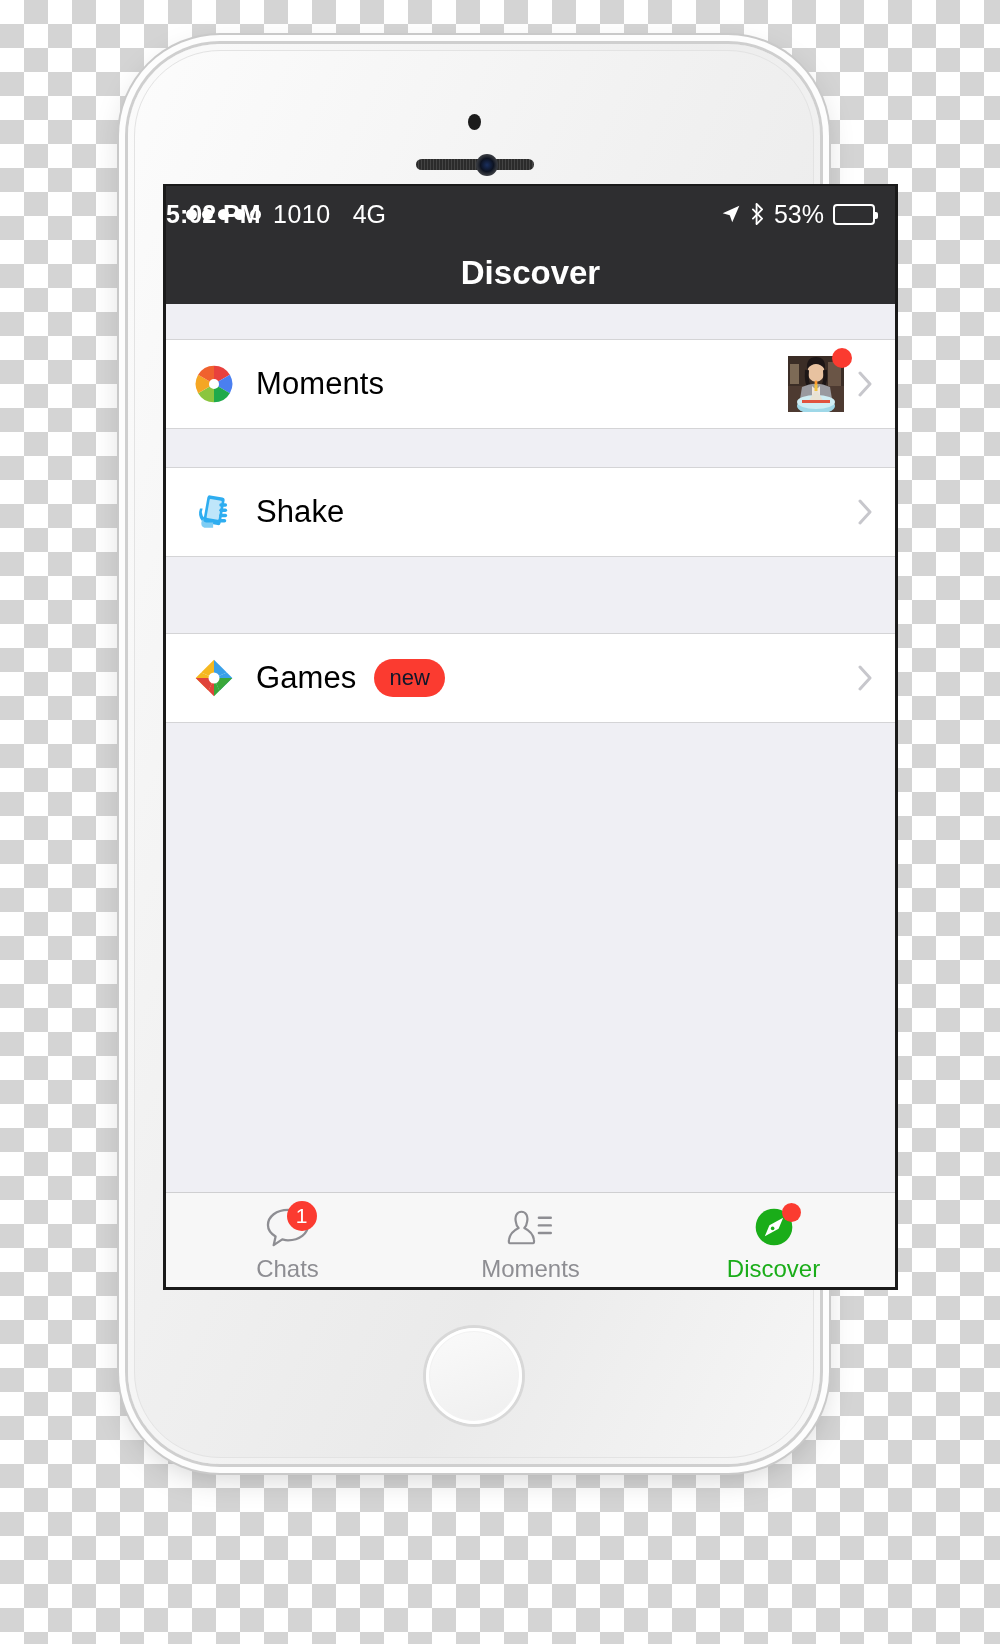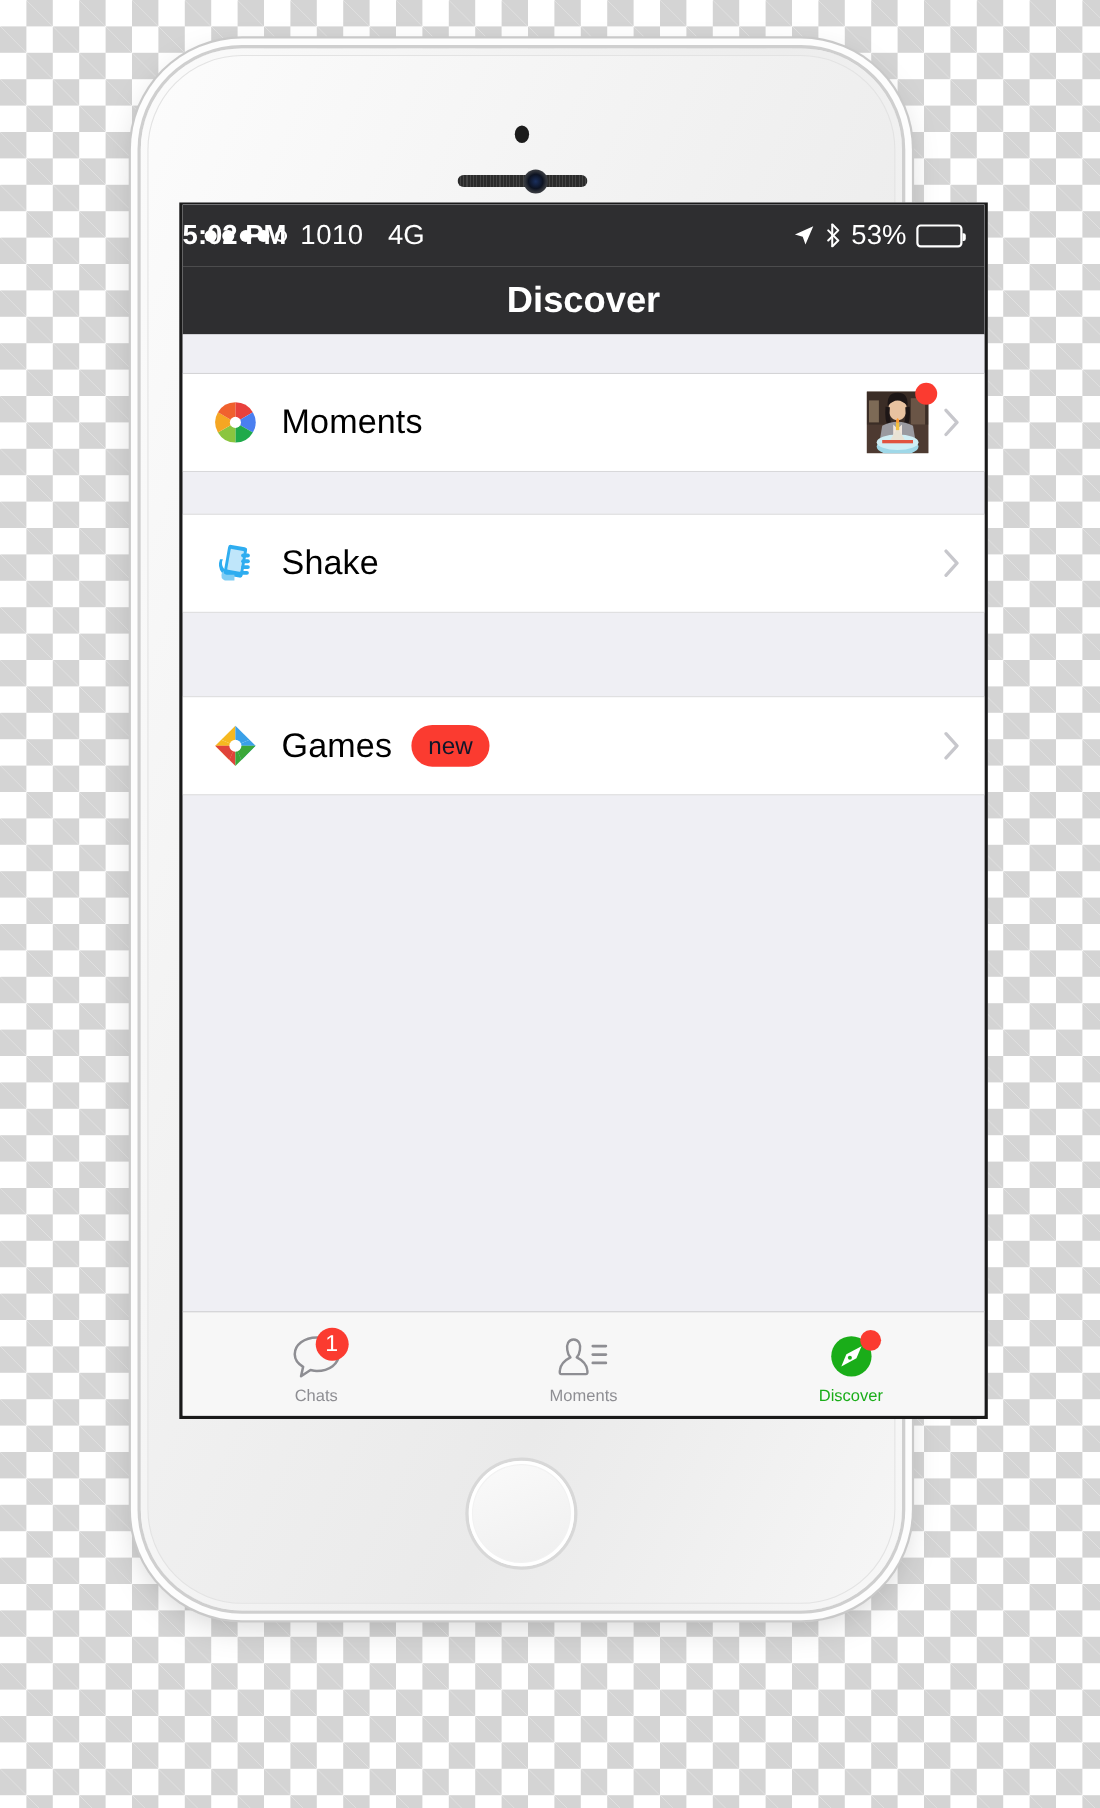--- a/index.html
+++ b/index.html
@@ -200,21 +200,21 @@
     border-top: 1px solid #cfcfd1;
     display: flex;
   }
   .tab {
     flex: 1; display: flex; flex-direction: column;
     align-items: center; justify-content: center;
     gap: 4px; position: relative;
     padding-top: 6px;
   }
   .tab-icon-wrap { position: relative; width: 58px; height: 48px; display:flex; align-items:center; justify-content:center; }
-  .tab-label { font-size: 15px; color: #8e8e93; }
+  .tab-label { font-size: 24px; color: #8e8e93; }
   .tab.active .tab-label { color: #1aad19; }
   .tab-badge-num {
     position: absolute; right: 0px; top: -2px;
     min-width: 30px; height: 30px; border-radius: 15px;
     background: #fb3b30; color: #fff;
     font-size: 21px; display: flex; align-items: center; justify-content: center;
     padding: 0 7px;
   }
   .tab-badge-dot {
     position: absolute; right: 2px; top: 0px;

